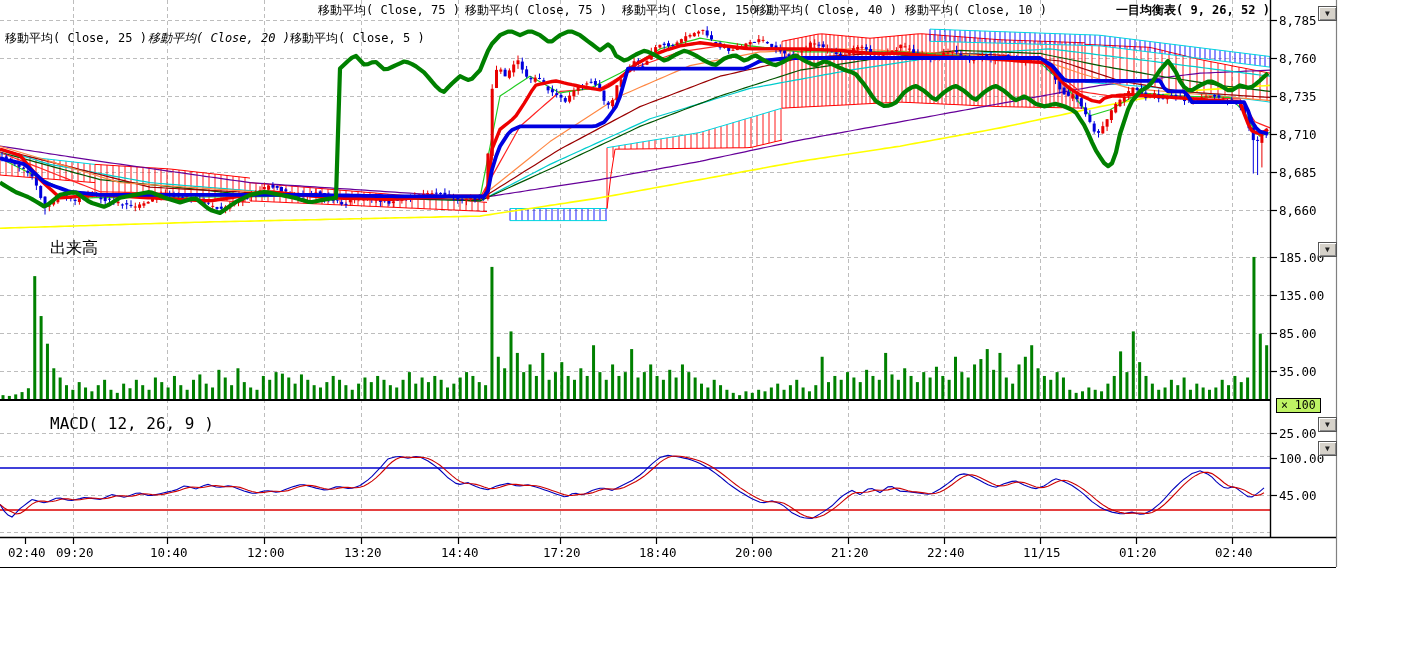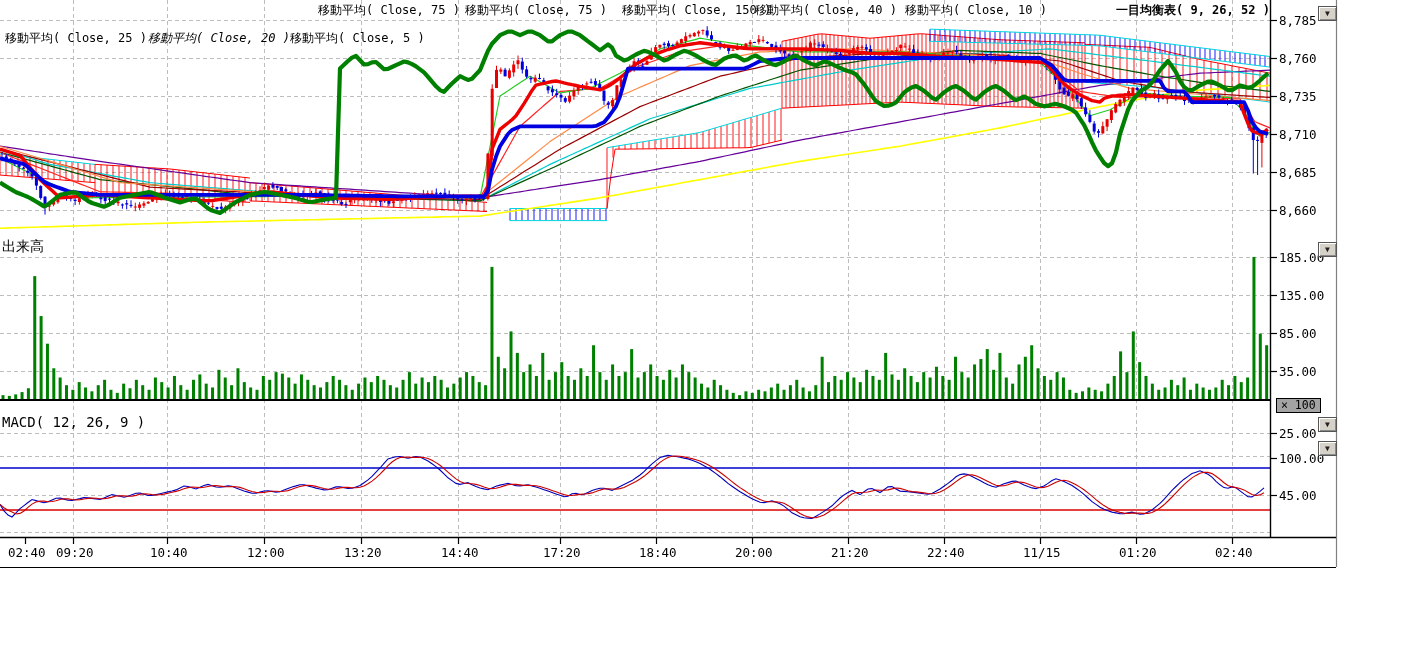--- a/index.html
+++ b/index.html
@@ -1,22 +1,22 @@
 <!DOCTYPE html>
 <html><head>
 <meta charset="utf-8">
 <style>
   html,body{margin:0;padding:0;background:#fff;width:1416px;height:654px;overflow:hidden;}
   body{font-family:"DejaVu Sans Mono","Liberation Mono",monospace;color:#000;position:relative;}
   #stage{position:absolute;left:0;top:0;width:1416px;height:654px;background:#fff;}
   #chart-svg{position:absolute;left:0;top:0;}
   .legend-row{position:absolute;left:0;width:1340px;height:15px;font-size:12px;white-space:nowrap;}
   .legend-item{position:absolute;top:0;}
-  .panel-label{position:absolute;font-size:14px;background:rgba(255,255,255,.0);}
-  .mult-box{position:absolute;left:1276px;top:398px;border:1px solid #000;background:#a3a3a3;
+  .panel-label{position:absolute;font-size:16px;background:rgba(255,255,255,.0);margin-left:48px;}
+  .mult-box{position:absolute;left:1276px;top:398px;border:1px solid #000;background:#bef264;
             font-size:11.5px;padding:0 4px;line-height:13px;height:13px;}
   .arrow-btn{position:absolute;left:1318px;width:17px;height:13px;background:#d6d2ca;
              border:1px solid #555;box-shadow:inset 1px 1px 0 #fff,inset -1px -1px 0 #8a8a8a;
              display:flex;align-items:center;justify-content:center;cursor:pointer;}
   .arrow-btn span{font-size:8px;line-height:8px;color:#222;}
 </style>
 </head>
 <body>
 
 <div id="stage">

